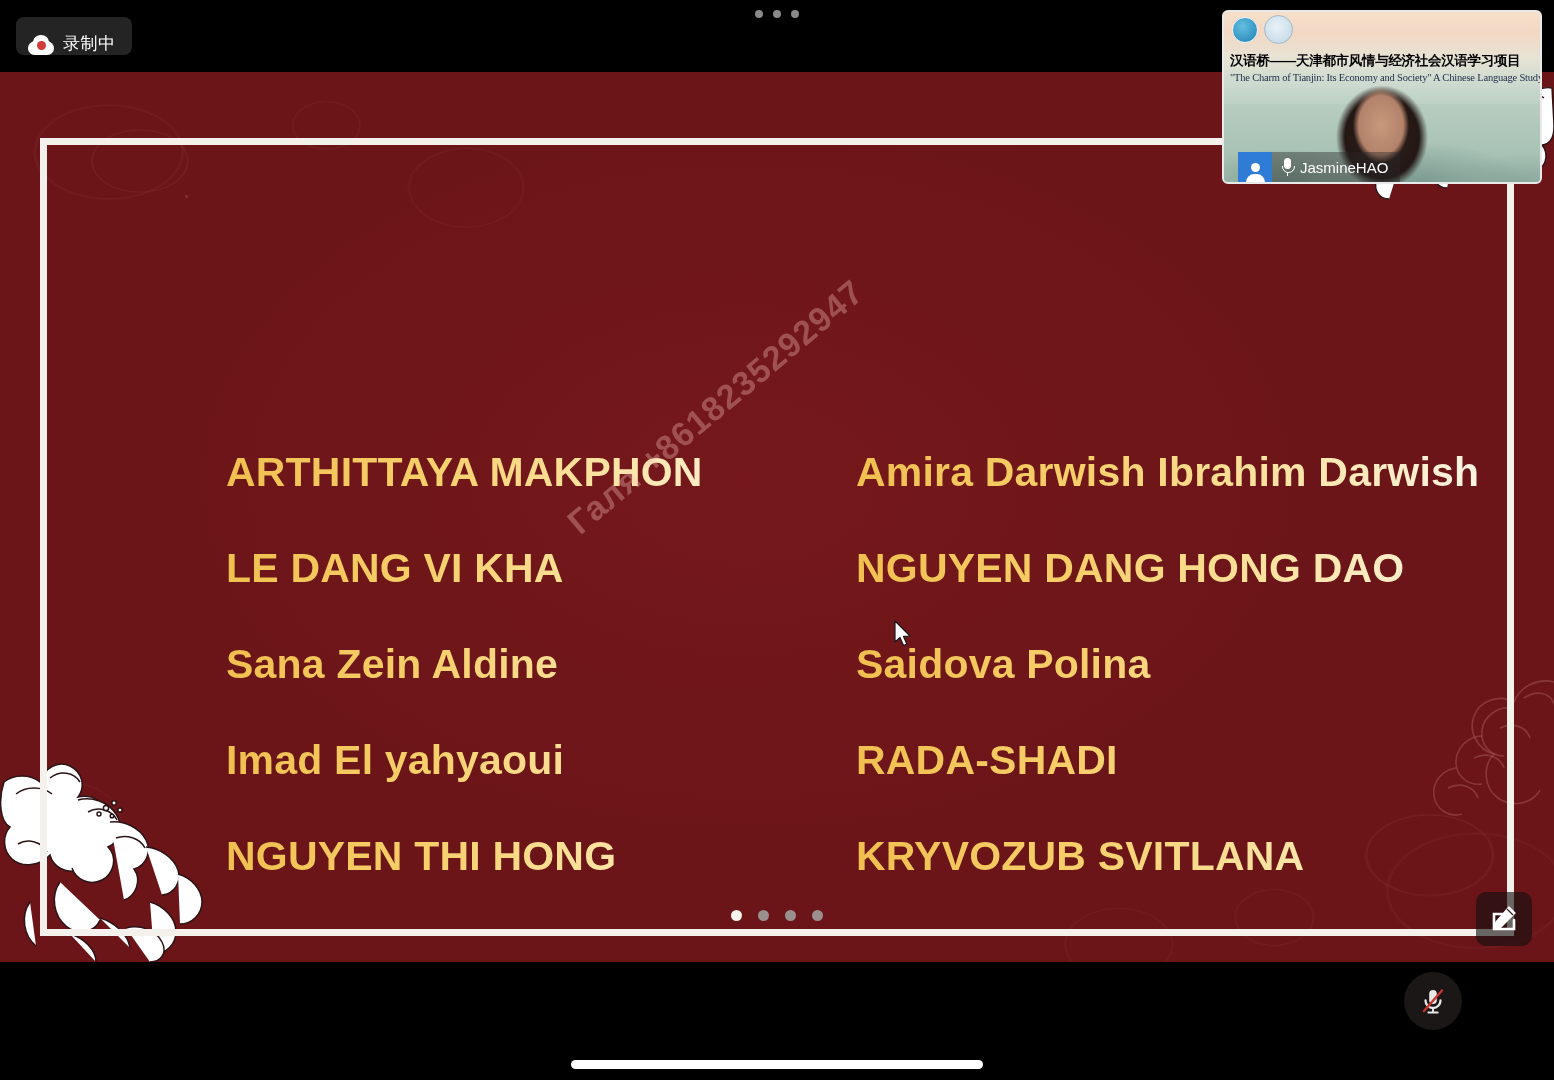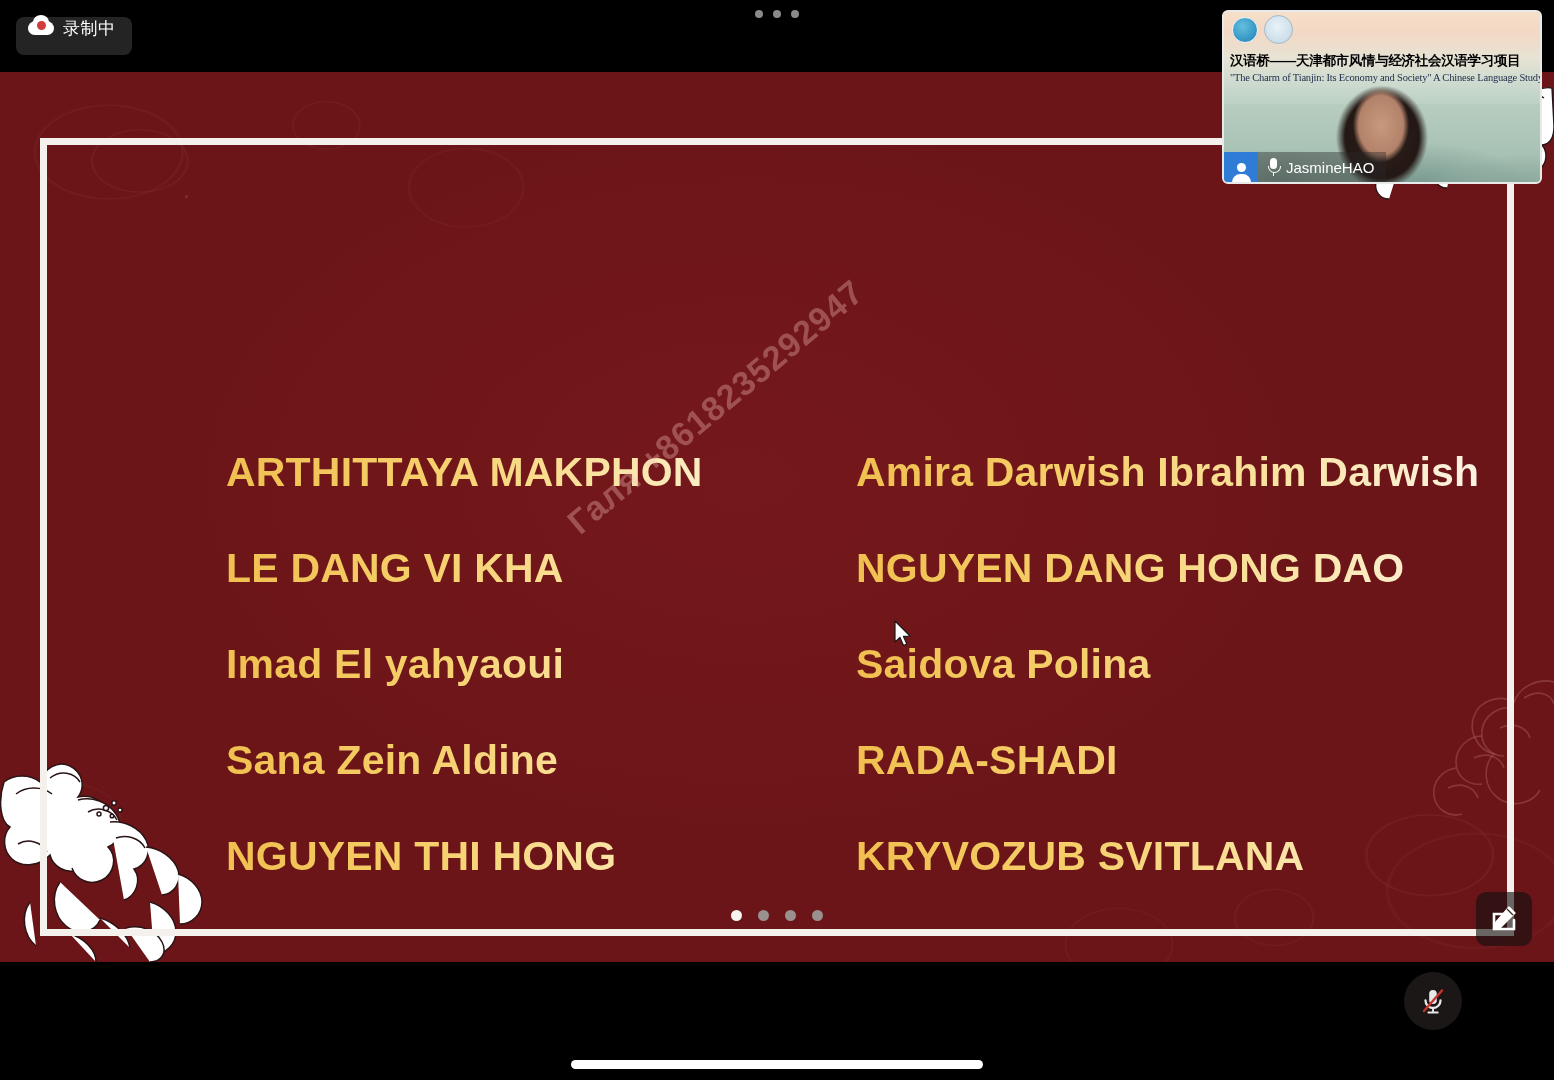--- a/index.html
+++ b/index.html
@@ -21,21 +21,21 @@
     left: 0; top: 0;
     width: 1554px; height: 72px;
     background: #000;
     z-index: 40;
   }
   #recording-pill {
     position: absolute;
     left: 16px; top: 17px;
     height: 38px;
     display: flex;
-    align-items: flex-start;
+    align-items: flex-end;
     gap: 9px;
     padding: 0 16px 0 12px;
     background: #242424;
     border-radius: 8px;
   }
   #recording-pill .rec-label {
     color: #ffffff;
     font-size: 17px;
     letter-spacing: 0.5px;
   }
@@ -163,20 +163,21 @@
     background: radial-gradient(ellipse 36px 48px at 50% 46%, #c8997c 0%, #b2826a 62%, rgba(160,115,95,0) 78%);
     border-radius: 36px 36px 30px 30px;
   }
   #self-view .nameplate {
     position: absolute;
     left: 0; bottom: 0;
     height: 30px;
     display: flex;
     align-items: center;
     z-index: 5;
+    padding-left: 14px;
   }
   #self-view .nameplate .pbadge {
     width: 34px; height: 30px;
     background: #2f7cd6;
     display: flex;
     align-items: center;
     justify-content: center;
   }
   #self-view .nameplate .pbadge .head {
     position: relative;
@@ -486,22 +487,22 @@
 
   <div id="slide-frame"></div>
 
 
   <div id="watermark">Галя +8618235292947</div>
 
   <div id="names-grid">
     <div class="name-col">
       <div class="name-item">ARTHITTAYA MAKPHON</div>
       <div class="name-item">LE DANG VI KHA</div>
+      <div class="name-item">Sana Zein Aldine</div>
       <div class="name-item">Imad El yahyaoui</div>
-      <div class="name-item">Sana Zein Aldine</div>
       <div class="name-item">NGUYEN THI HONG</div>
     </div>
     <div class="name-col">
       <div class="name-item">Amira Darwish Ibrahim Darwish</div>
       <div class="name-item">NGUYEN DANG HONG DAO</div>
       <div class="name-item">Saidova Polina</div>
       <div class="name-item">RADA-SHADI</div>
       <div class="name-item">KRYVOZUB SVITLANA</div>
     </div>
   </div>

